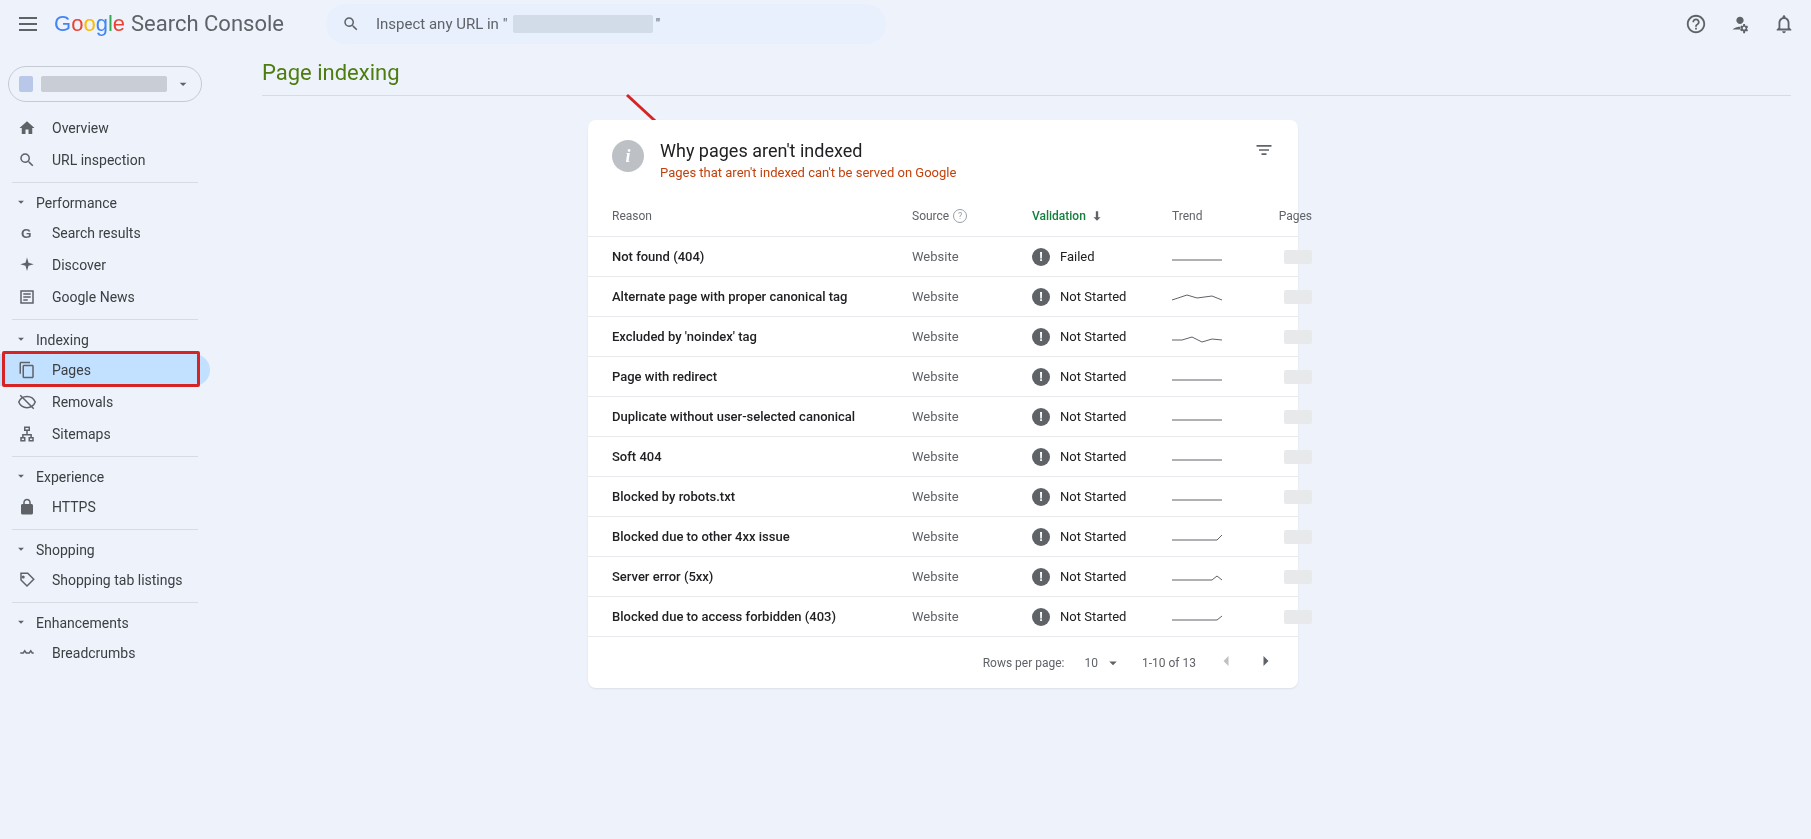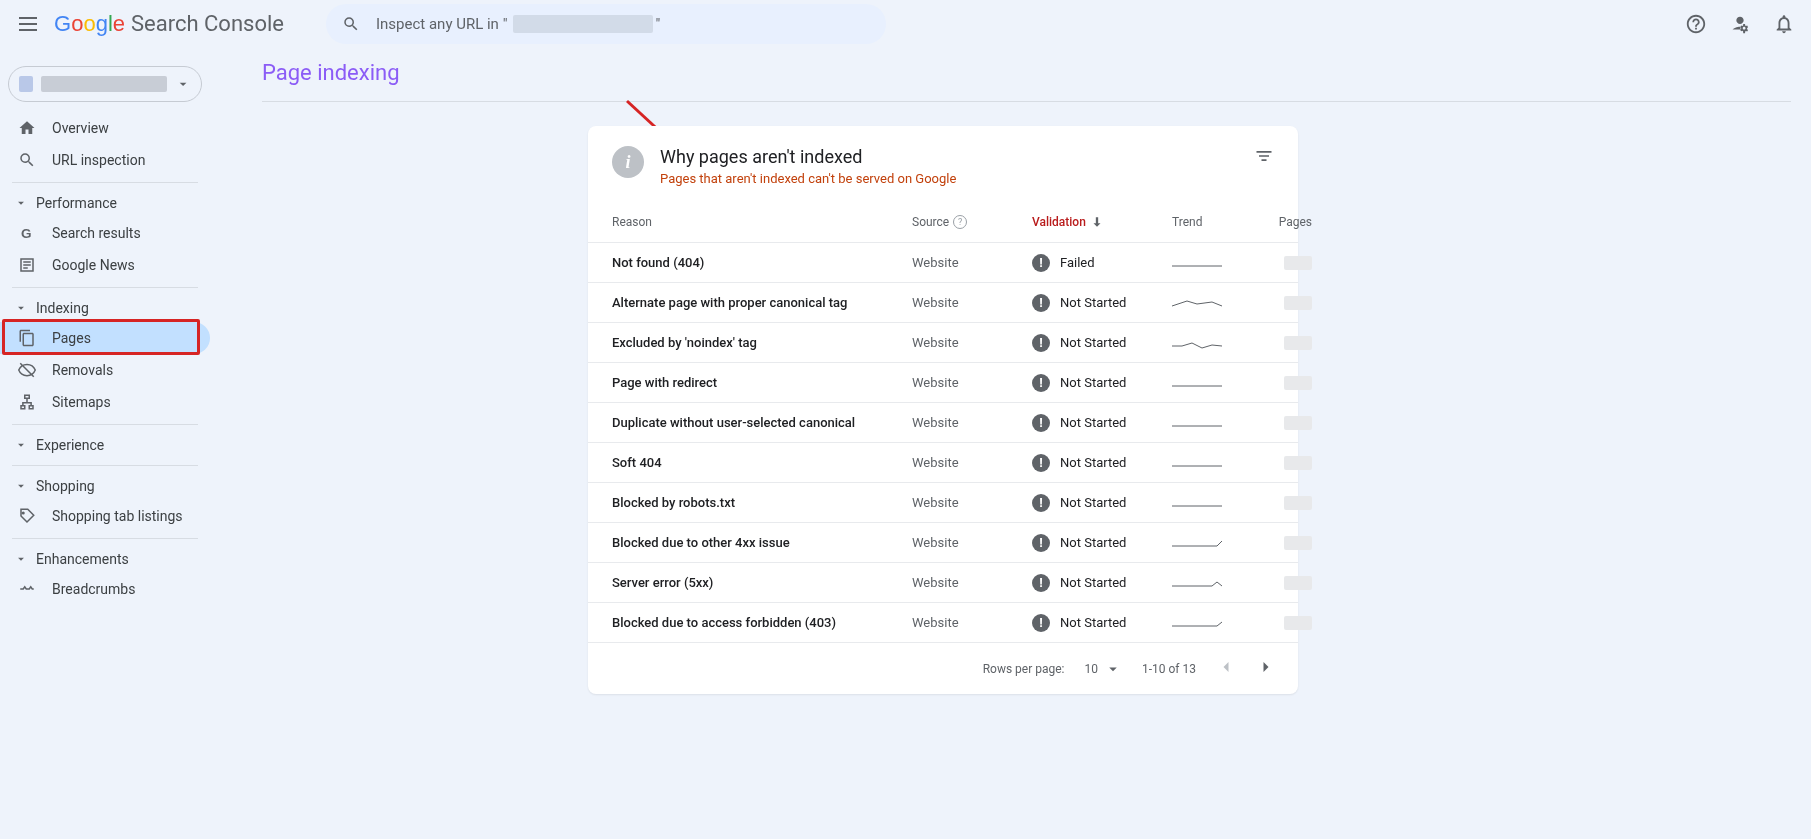--- a/index.html
+++ b/index.html
@@ -85,42 +85,42 @@
 .nav-item svg { width:18px; height:18px; fill:#5f6368; flex-shrink:0;}
 .nav-item.selected { background:#c2e0ff; border-top-right-radius:16px; border-bottom-right-radius:16px; }
 .highlight-box {
   position:absolute;
   border:3px solid #d62424;
   border-radius:2px;
   pointer-events:none;
 }
 .section-header {
   display:flex;
-  align-items:center;
+  align-items:flex-start;
   gap:8px;
   padding: 6px 14px;
   color:#3c4043;
   font-size:14px;
   cursor:pointer;
 }
 .section-header svg{width:14px;height:14px;fill:#5f6368;}
 .divider { height:1px; background:#d7dce3; margin: 6px 12px;}
 
 
 .content {
   position:absolute;
   left:262px;
   top:60px;
   right:20px;
 }
 .page-title {
   font-size:22px;
-  color:#8b5cf6;
+  color:#4d7c0f;
   font-weight:400;
-  margin-bottom:16px;
+  margin-bottom:10px;
 }
 .content-divider { height:1px; background:#d7dce3; margin-bottom:24px;}
 
 
 .card {
   background:#fff;
   border-radius:8px;
   box-shadow: 0 1px 2px rgba(0,0,0,0.08);
   width:710px;
   margin-left:326px;
@@ -161,21 +161,21 @@
   grid-template-columns: 300px 120px 140px 80px 60px;
   align-items:center;
   padding: 0 24px;
   font-size:13px;
 }
 .table-header {
   height:40px;
   color:#5f6368;
   font-size:12px;
 }
-.table-header .sortable { display:flex; align-items:center; gap:4px; font-weight:500; color:#b91c1c;}
+.table-header .sortable { display:flex; align-items:center; gap:4px; font-weight:500; color:#15803d;}
 .table-row {
   height:40px;
   border-top:1px solid #e8eaed;
   cursor:pointer;
 }
 .reason { color:#202124; font-weight:500; font-size:13px;}
 .source { color:#5f6368;}
 .validation { display:flex; align-items:center; gap:10px; color:#202124;}
 .v-icon { width:18px; height:18px; border-radius:50%; background:#5f6368; color:#fff; display:flex;align-items:center;justify-content:center; font-weight:bold; font-size:13px;}
 .trend-line { width:50px; height:14px; }
@@ -266,20 +266,26 @@
   </div>
   <div class="nav-item">
     <svg viewBox="0 0 24 24">
         <path d="M12 2C6.48 2 2 6.48 2 12s4.48 10 10 10 10-4.48 10-10S17.52 2 12 2zm5 11h-4v4h-2v-4H7v-2h4V7h2v4h4v2z" opacity="0"></path>
         <text x="4" y="18" font-size="18" font-family="Arial" fill="#5f6368" font-weight="bold">G</text>
       </svg>
     <span>Search results</span>
   </div>
   <div class="nav-item">
     <svg viewBox="0 0 24 24">
+        <path d="M12 2l2 7 7 2-7 2-2 7-2-7-7-2 7-2z"></path>
+      </svg>
+    <span>Discover</span>
+  </div>
+  <div class="nav-item">
+    <svg viewBox="0 0 24 24">
         <path d="M4 4h16v16H4z" fill="none" stroke="#5f6368" stroke-width="2"></path>
         <path d="M7 8h10M7 12h10M7 16h6" stroke="#5f6368" stroke-width="2"></path>
       </svg>
     <span>Google News</span>
   </div>
 
   <div class="divider"></div>
 
   <div class="section-header">
     <svg viewBox="0 0 24 24">
@@ -309,20 +315,26 @@
     <span>Sitemaps</span>
   </div>
 
   <div class="divider"></div>
 
   <div class="section-header">
     <svg viewBox="0 0 24 24">
         <path d="M7 10l5 5 5-5z"></path>
       </svg>
     <span>Experience</span>
+  </div>
+  <div class="nav-item">
+    <svg viewBox="0 0 24 24">
+        <path d="M18 8h-1V6c0-2.76-2.24-5-5-5S7 3.24 7 6v2H6c-1.1 0-2 .9-2 2v10c0 1.1.9 2 2 2h12c1.1 0 2-.9 2-2V10c0-1.1-.9-2-2-2zM9 6c0-1.66 1.34-3 3-3s3 1.34 3 3v2H9V6z"></path>
+      </svg>
+    <span>HTTPS</span>
   </div>
 
   <div class="divider"></div>
 
   <div class="section-header">
     <svg viewBox="0 0 24 24">
         <path d="M7 10l5 5 5-5z"></path>
       </svg>
     <span>Shopping</span>
   </div>

